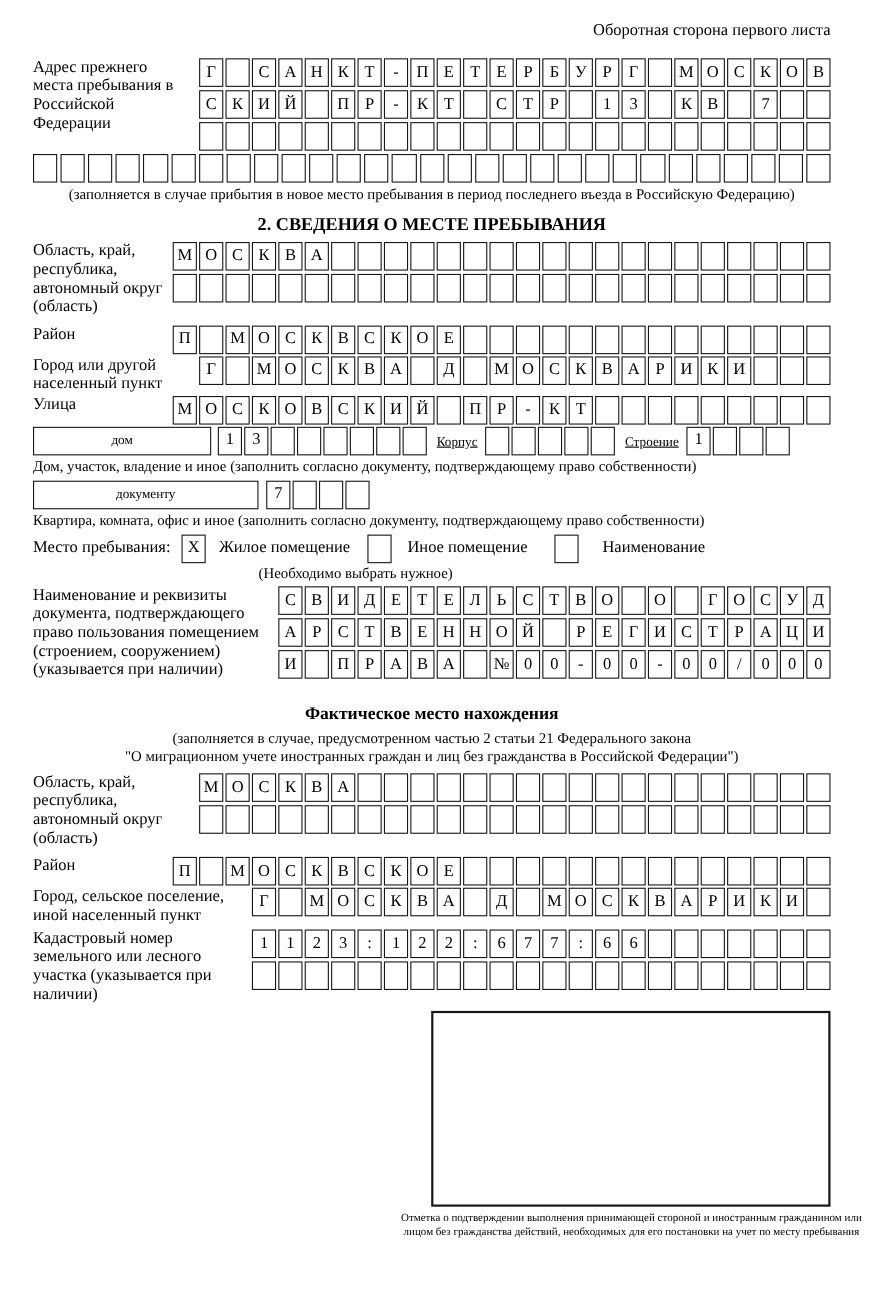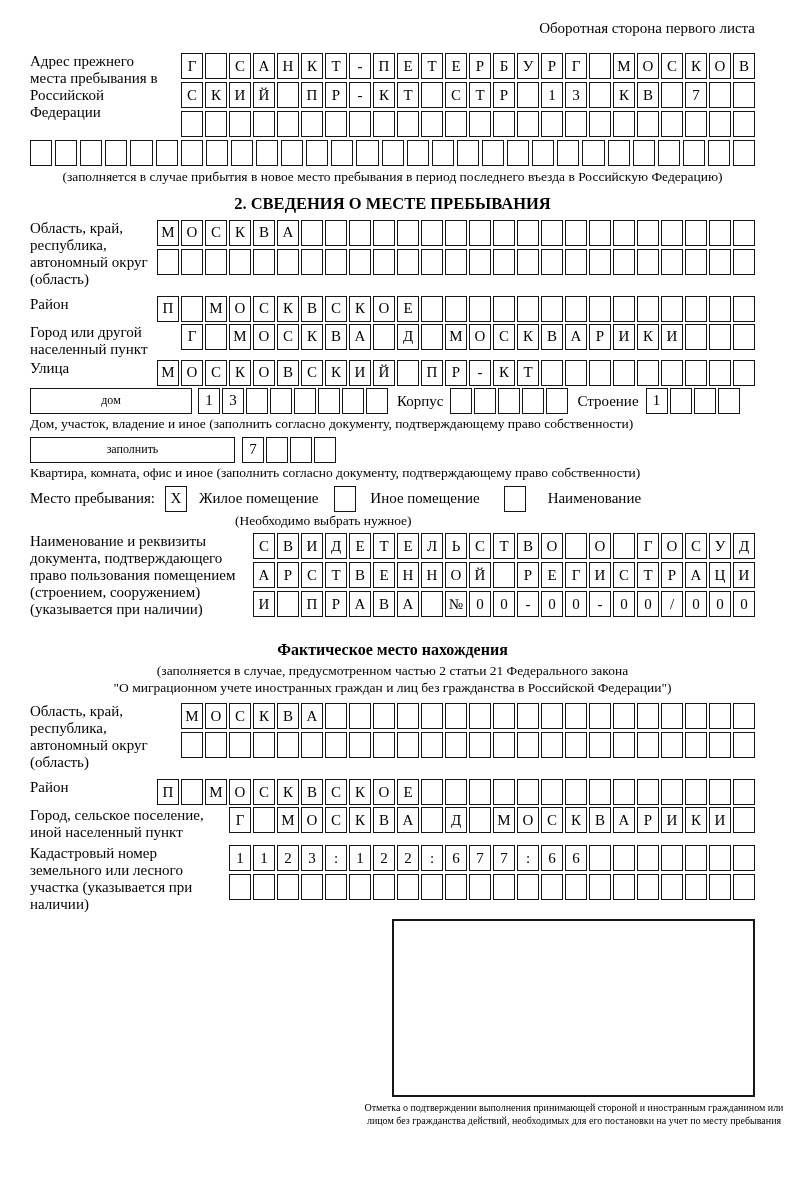--- a/index.html
+++ b/index.html
@@ -47,21 +47,21 @@
 
   
   .dom-row { display: flex; align-items: flex-start; margin-top: 2px; }
   .wide-box {
     height: 26px; border: 1.6px solid #161616;
     display: flex; align-items: center; justify-content: center;
     font-size: 12px;
   }
   .dom-box { width: 162px; margin-right: 6px; }
   .kv-box { width: 205px; margin-right: 7px; }
-  .inline-label { font-size: 15px; line-height: 26px; margin: 0 7px 0 9px; }
+  .inline-label { font-size: 12px; line-height: 26px; margin: 0 7px 0 9px; text-decoration: underline; }
   .small-note { margin: 2px 0 4px 0; }
 
   .kvartira-row { display: flex; align-items: flex-start; margin-top: 2px; }
 
   .mesto-row { display: flex; align-items: center; margin-top: 4px; font-size: 15px; }
   .mesto-row .cell { margin-left: 10px; }
   .opt-label { margin-left: 12px; }
   .mesto-note { margin-left: 205px; margin-top: 1px; margin-bottom: 4px; }
 
   .doc-group { min-height: 100px; margin-top: 3px; }
@@ -374,21 +374,21 @@
     <div class="cellrow">
         <span class="cell">1</span>
         <span class="cell"></span>
         <span class="cell"></span>
         <span class="cell"></span>
       </div>
   </div>
   <div class="note small-note">Дом, участок, владение и иное (заполнить согласно документу, подтверждающему право собственности)</div>
 
   <div class="kvartira-row">
-    <div class="wide-box kv-box">заполнить</div>
+    <div class="wide-box kv-box">документу</div>
     <div class="cellrow" style="margin-left:0">
         <span class="cell">7</span>
         <span class="cell"></span>
         <span class="cell"></span>
         <span class="cell"></span>
       </div>
   </div>
   <div class="note small-note">Квартира, комната, офис и иное (заполнить согласно документу, подтверждающему право собственности)</div>
 
   <div class="mesto-row">

